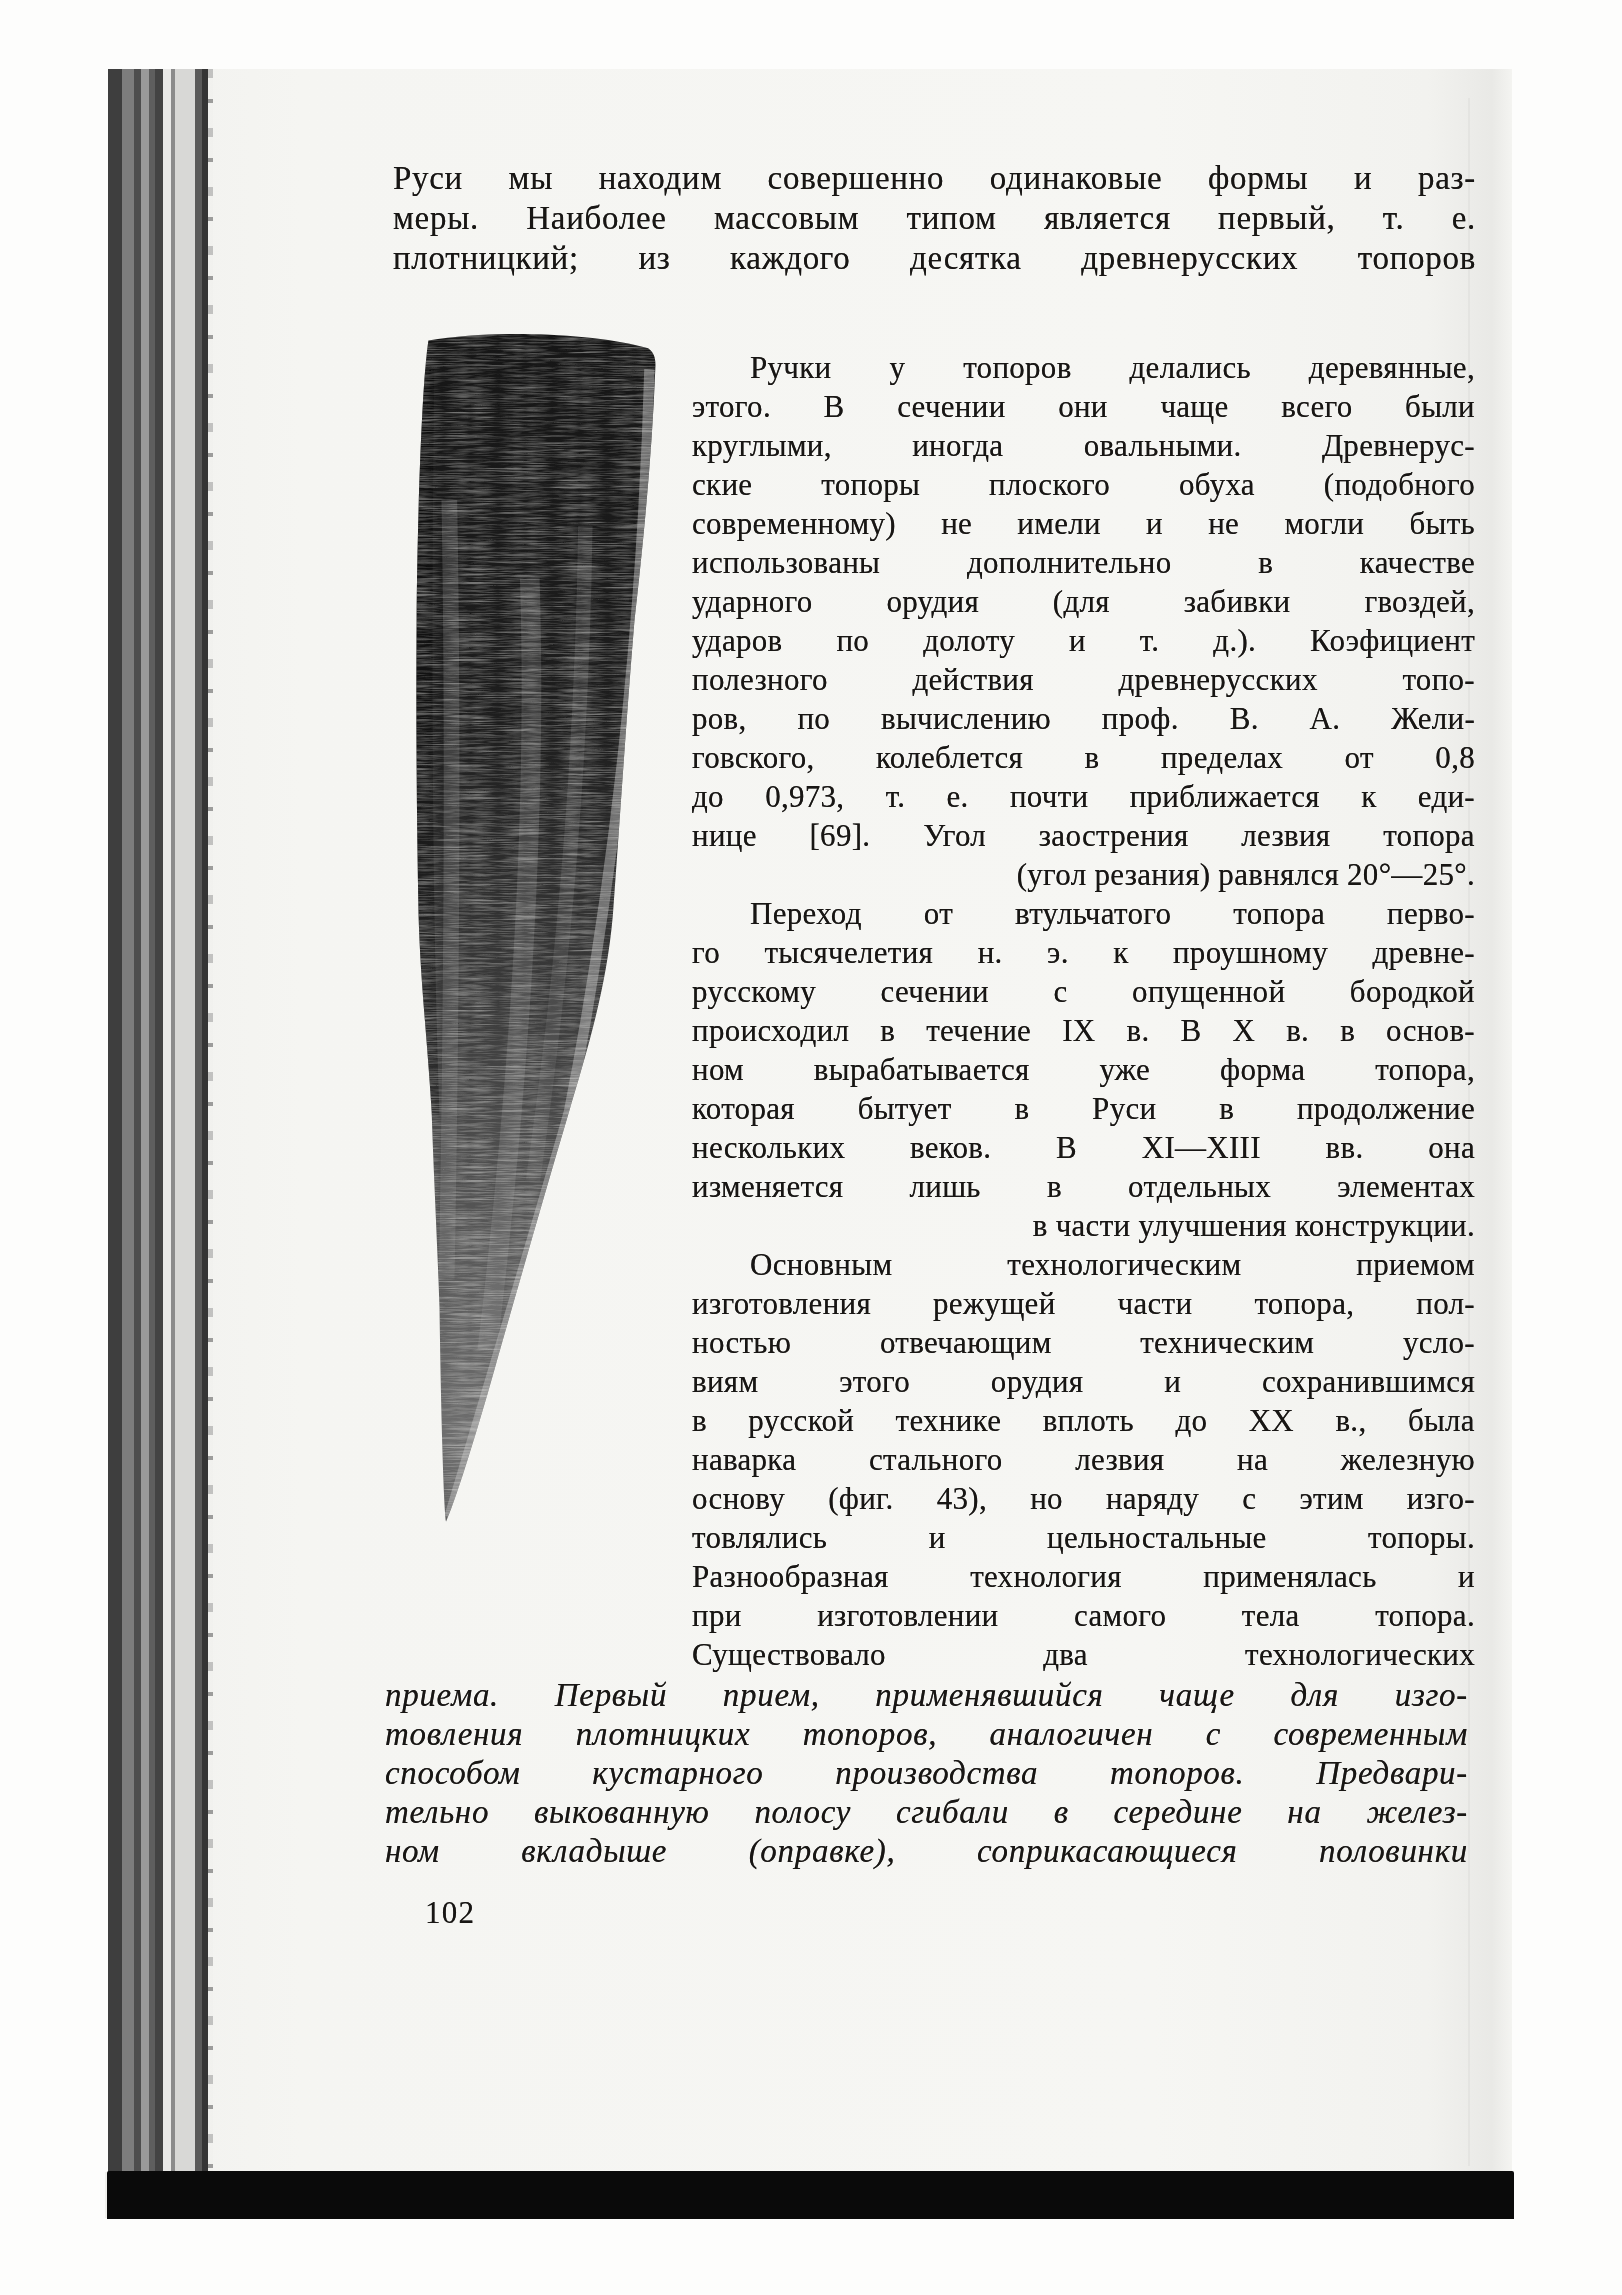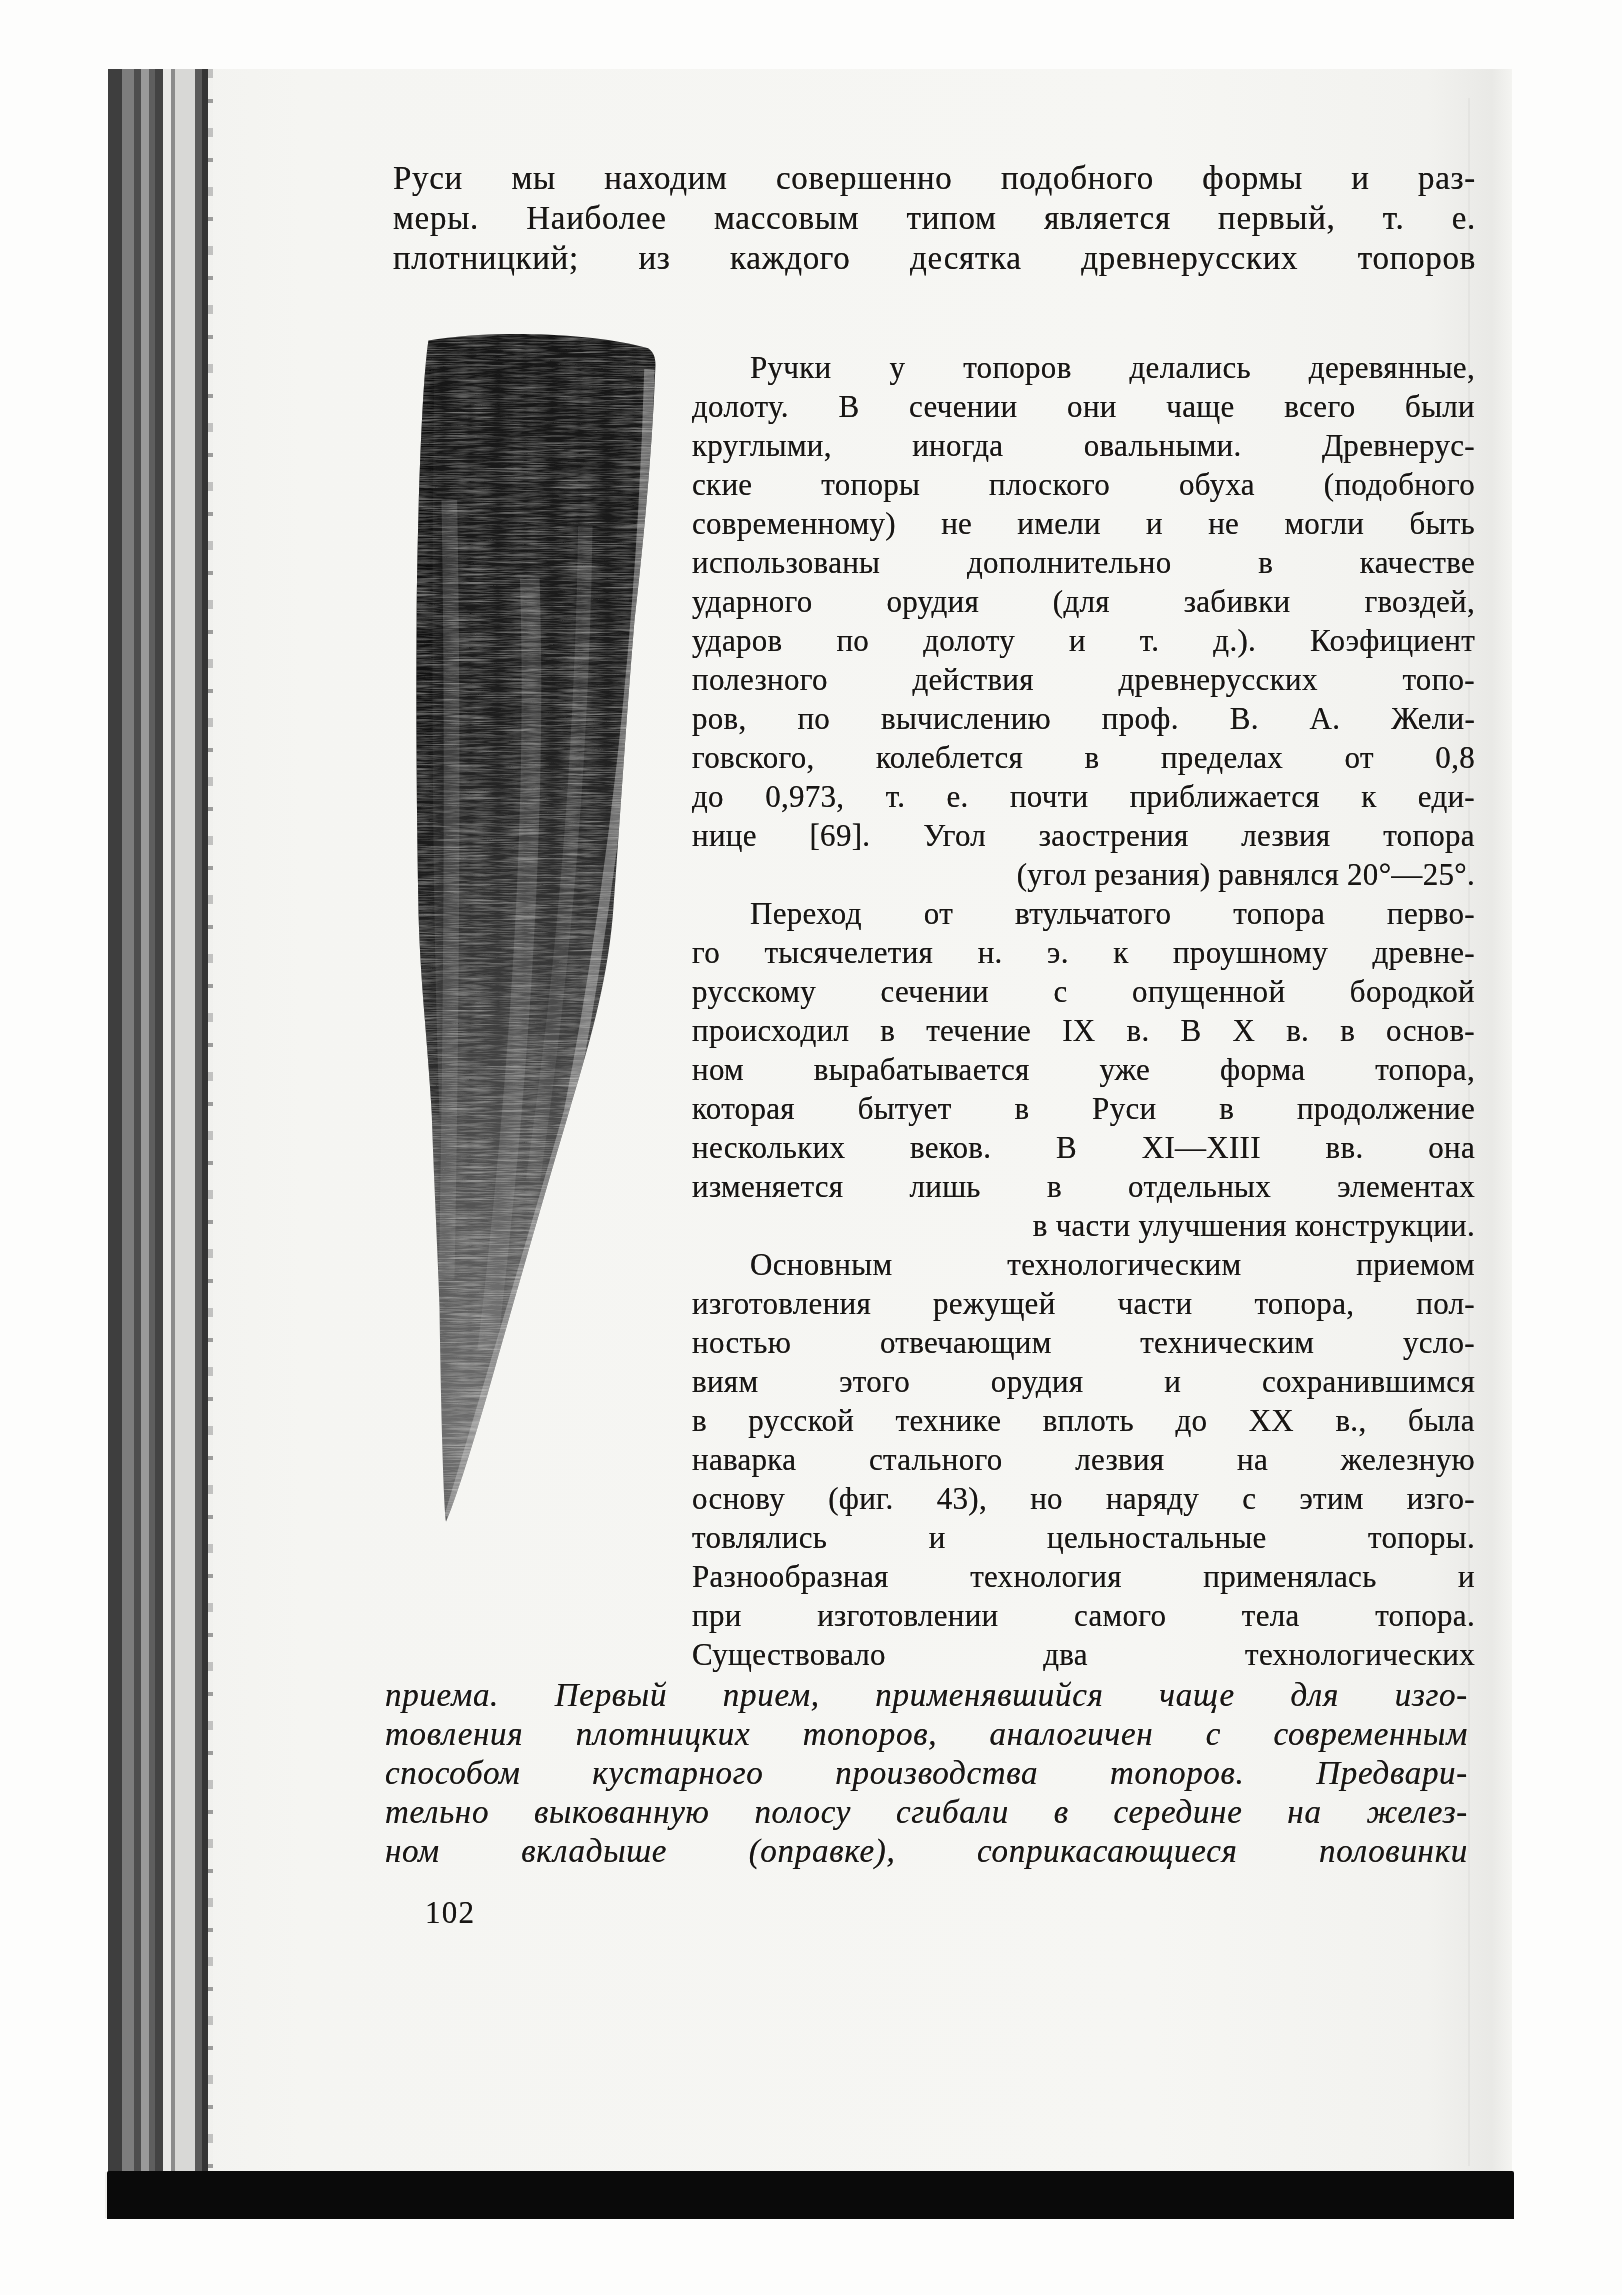--- a/index.html
+++ b/index.html
@@ -103,28 +103,28 @@
       <path d="M92,260 C98,600 96,1000 88,1450" stroke="#8b8b8b" stroke-width="24" fill="none" opacity="0.30"></path>
       <path d="M215,380 C225,700 205,1100 150,1560" stroke="#9a9a9a" stroke-width="30" fill="none" opacity="0.25"></path>
       <path d="M300,300 C295,640 270,950 220,1300" stroke="#777777" stroke-width="22" fill="none" opacity="0.28"></path>
       <path d="M398,60 C390,350 360,760 275,1195 C220,1390 150,1620 92,1815" stroke="#b8b8b8" stroke-width="16" fill="none" opacity="0.5"></path>
       <path d="M52,60 C48,400 46,800 60,1200" stroke="#000000" stroke-width="34" fill="none" opacity="0.35"></path>
       <rect x="0" y="0" width="420" height="1830" filter="url(#grain)" opacity="0.45"></rect>
     </g>
   </svg>
 
   <div id="para-top" class="textblock">
-      <div class="tline just"><span>Руси</span><span>мы</span><span>находим</span><span>совершенно</span><span>подобного</span><span>формы</span><span>и</span><span>раз-</span></div>
+      <div class="tline just"><span>Руси</span><span>мы</span><span>находим</span><span>совершенно</span><span>одинаковые</span><span>формы</span><span>и</span><span>раз-</span></div>
       <div class="tline just"><span>меры.</span><span>Наиболее</span><span>массовым</span><span>типом</span><span>является</span><span>первый,</span><span>т.</span><span>е.</span></div>
       <div class="tline just"><span>плотницкий;</span><span>из</span><span>каждого</span><span>десятка</span><span>древнерусских</span><span>топоров</span></div>
     </div>
 
   <div id="rcol" class="textblock">
       <div class="tline just ind"><span>Ручки</span><span>у</span><span>топоров</span><span>делались</span><span>деревянные,</span></div>
-      <div class="tline just"><span>долоту.</span><span>В</span><span>сечении</span><span>они</span><span>чаще</span><span>всего</span><span>были</span></div>
+      <div class="tline just"><span>этого.</span><span>В</span><span>сечении</span><span>они</span><span>чаще</span><span>всего</span><span>были</span></div>
       <div class="tline just"><span>круглыми,</span><span>иногда</span><span>овальными.</span><span>Древнерус-</span></div>
       <div class="tline just"><span>ские</span><span>топоры</span><span>плоского</span><span>обуха</span><span>(подобного</span></div>
       <div class="tline just"><span>современному)</span><span>не</span><span>имели</span><span>и</span><span>не</span><span>могли</span><span>быть</span></div>
       <div class="tline just"><span>использованы</span><span>дополнительно</span><span>в</span><span>качестве</span></div>
       <div class="tline just"><span>ударного</span><span>орудия</span><span>(для</span><span>забивки</span><span>гвоздей,</span></div>
       <div class="tline just"><span>ударов</span><span>по</span><span>долоту</span><span>и</span><span>т.</span><span>д.).</span><span>Коэфициент</span></div>
       <div class="tline just"><span>полезного</span><span>действия</span><span>древнерусских</span><span>топо-</span></div>
       <div class="tline just"><span>ров,</span><span>по</span><span>вычислению</span><span>проф.</span><span>В.</span><span>А.</span><span>Жели-</span></div>
       <div class="tline just"><span>говского,</span><span>колеблется</span><span>в</span><span>пределах</span><span>от</span><span>0,8</span></div>
       <div class="tline just"><span>до</span><span>0,973,</span><span>т.</span><span>е.</span><span>почти</span><span>приближается</span><span>к</span><span>еди-</span></div>

